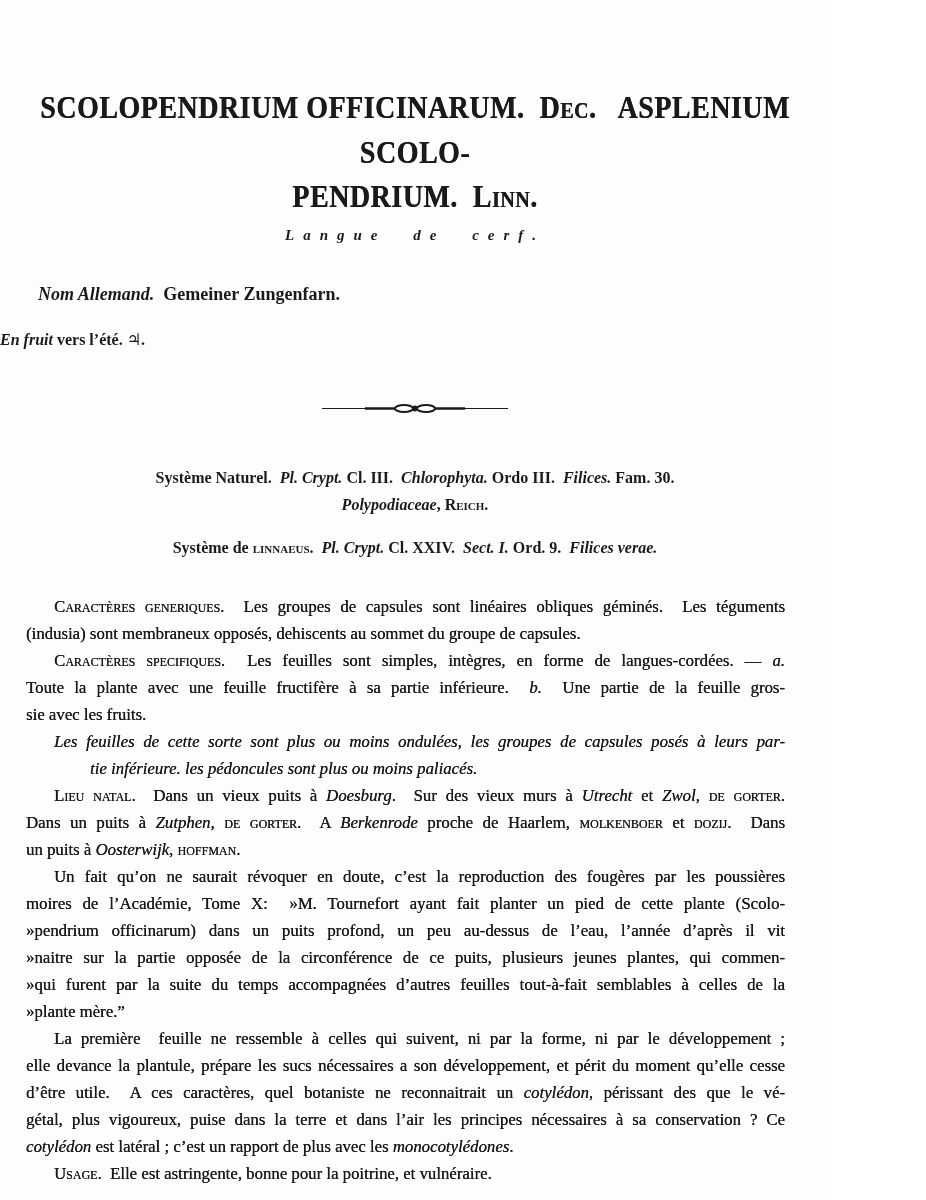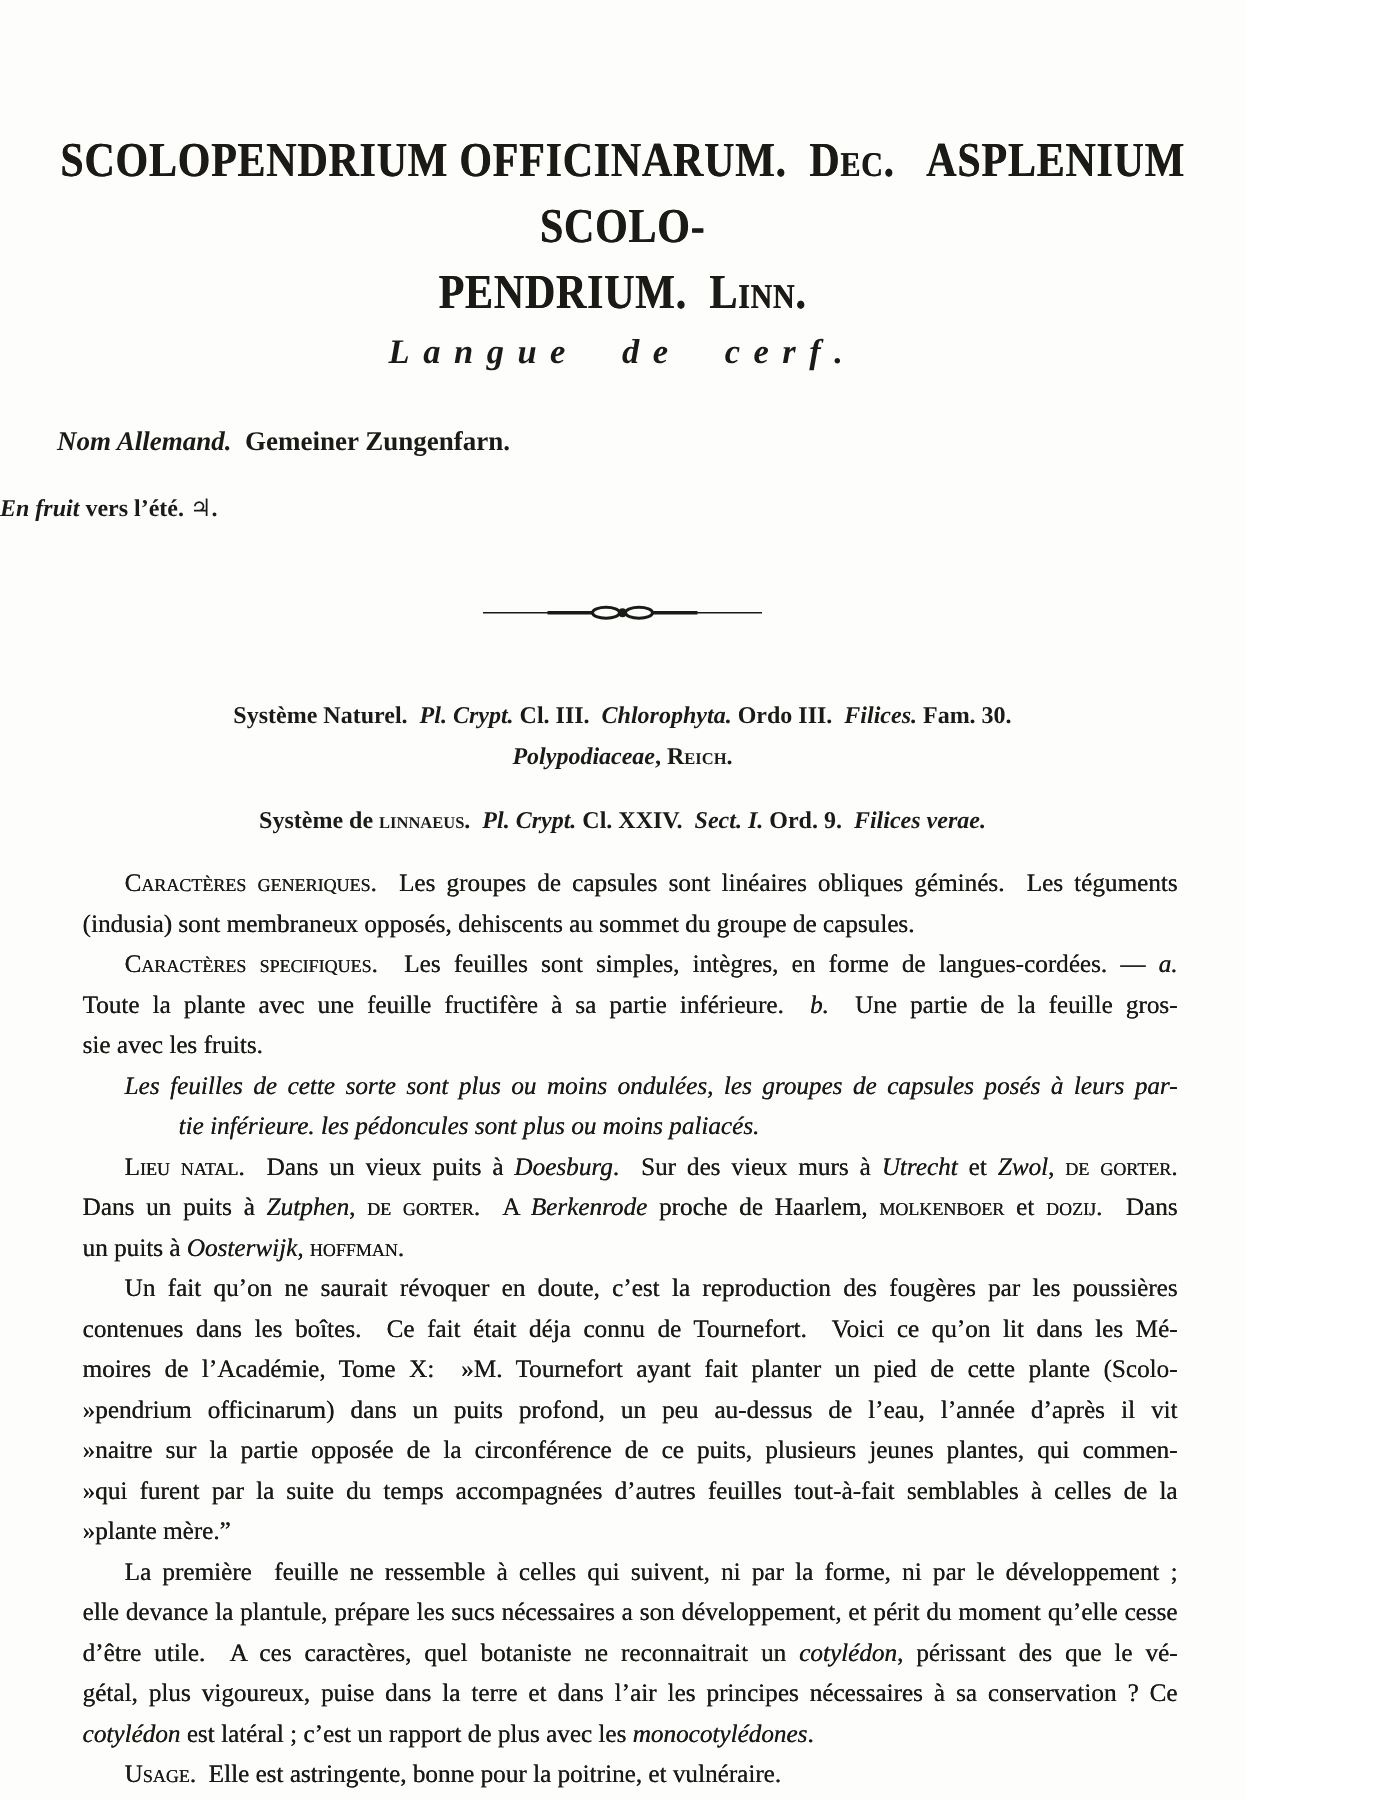--- a/index.html
+++ b/index.html
@@ -16,31 +16,31 @@
   .ind2{text-indent:64px;}
   .i{font-style:italic;}
   .sc{font-variant:small-caps;}
   .title{
     font-weight:bold;font-size:28px;line-height:38px;text-align:center;
     letter-spacing:.5px;margin-top:86px;
     transform:scaleY(1.16);transform-origin:50% 0;
     text-shadow:.3px 0 0 currentColor;
   }
   .subtitle{
-    margin-top:18px;font-size:23px;font-weight:bold;font-style:italic;
+    margin-top:18px;font-size:15px;font-weight:bold;font-style:italic;
     text-align:center;letter-spacing:9px;word-spacing:14px;line-height:34px;
   }
   .german{margin-top:30px;font-size:18px;font-weight:bold;padding-left:38px;line-height:24px;}
   .fruit{margin-top:22px;font-size:16px;font-weight:bold;text-align:left;line-height:24px;}
   .divider{margin-top:50px;text-align:center;height:12px;line-height:12px;}
   .sys{font-size:16px;font-weight:bold;text-align:center;line-height:27px;}
   .sys1{margin-top:50px;}
   .sys2{margin-top:16px;}
   .bodytext{
-    margin-top:14px;padding:0 45px 0 55px;
+    margin-top:32px;padding:0 45px 0 26px;
     font-size:16.8px;line-height:27px;
     text-shadow:.2px 0 0 currentColor;
   }
 </style>
 </head>
 <body>
 
 <div class="page">
 
   <header class="title">
@@ -91,21 +91,20 @@
         <div class="tl j ind1"><span class="i">Les feuilles de cette sorte sont plus ou moins ondulées, les groupes de capsules posés à leurs par-</span></div>
         <div class="tl ind2"><span class="i">tie inférieure. les pédoncules sont plus ou moins paliacés.</span></div>
       </div>
       <div>
         <div class="tl j ind1"><span class="sc">Lieu natal.</span><span>&nbsp; Dans un vieux puits à </span><span class="i">Doesburg</span><span>.&nbsp; Sur des vieux murs à </span><span class="i">Utrecht</span><span> et </span><span class="i">Zwol</span><span>, </span><span class="sc">de gorter.</span></div>
         <div class="tl j"><span>Dans un puits à </span><span class="i">Zutphen</span><span>, </span><span class="sc">de gorter.</span><span>&nbsp; A </span><span class="i">Berkenrode</span><span> proche de Haarlem, </span><span class="sc">molkenboer</span><span> et </span><span class="sc">dozij.</span><span>&nbsp; Dans</span></div>
         <div class="tl"><span>un puits à </span><span class="i">Oosterwijk</span><span>, </span><span class="sc">hoffman.</span></div>
       </div>
       <div>
         <div class="tl j ind1"><span>Un fait qu’on ne saurait révoquer en doute, c’est la reproduction des fougères par les poussières</span></div>
-        <div class="tl j"><span>contenues dans les boîtes.&nbsp; Ce fait était déja connu de Tournefort.&nbsp; Voici ce qu’on lit dans les Mé-</span></div>
         <div class="tl j"><span>moires de l’Académie, Tome X:&nbsp; »M. Tournefort ayant fait planter un pied de cette plante (Scolo-</span></div>
         <div class="tl j"><span>»pendrium officinarum) dans un puits profond, un peu au-dessus de l’eau, l’année d’après il vit</span></div>
         <div class="tl j"><span>»naitre sur la partie opposée de la circonférence de ce puits, plusieurs jeunes plantes, qui commen-</span></div>
         <div class="tl j"><span>»qui furent par la suite du temps accompagnées d’autres feuilles tout-à-fait semblables à celles de la</span></div>
         <div class="tl"><span>»plante mère.”</span></div>
       </div>
       <div>
         <div class="tl j ind1"><span>La première&nbsp; feuille ne ressemble à celles qui suivent, ni par la forme, ni par le développement ;</span></div>
         <div class="tl j"><span>elle devance la plantule, prépare les sucs nécessaires a son développement, et périt du moment qu’elle cesse</span></div>
         <div class="tl j"><span>d’être utile.&nbsp; A ces caractères, quel botaniste ne reconnaitrait un </span><span class="i">cotylédon</span><span>, périssant des que le vé-</span></div>

